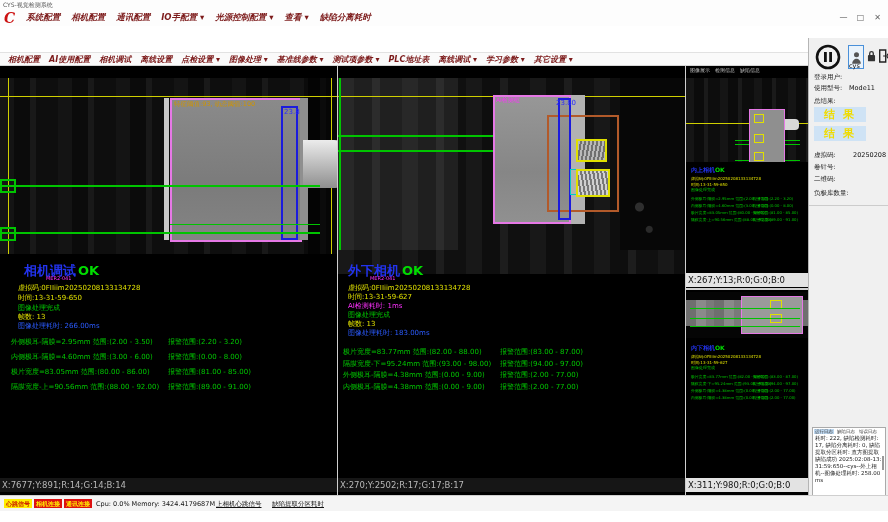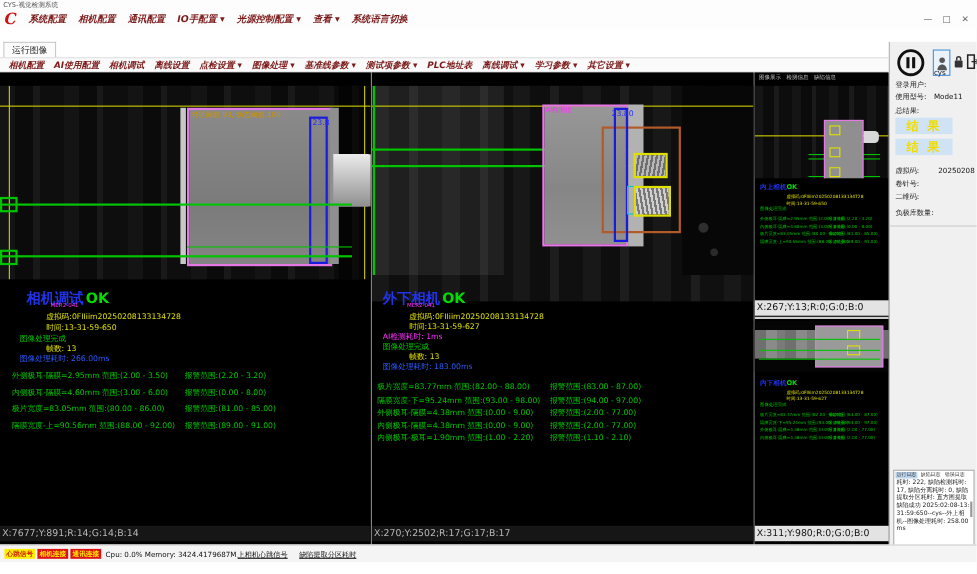--- a/index.html
+++ b/index.html
@@ -22,21 +22,21 @@
   .vdiv{position:absolute;top:66px;width:1px;height:429px;background:#cfcfcf;}
   .cam{position:absolute;top:66px;height:429px;background:#000;overflow:hidden;}
   .scene{position:absolute;overflow:hidden;}
   .coordbar{position:absolute;height:14px;background:#161616;color:#b8b8b8;font-size:8.5px;line-height:14px;padding-left:2px;white-space:nowrap;}
   .coordbar.light{background:#e3e3e3;color:#111;}
   
   .cam-title{position:absolute;font-size:13px;font-weight:bold;color:#2233ee;white-space:nowrap;}
   .cam-title .ok{color:#00dd00;margin-left:2px;}
   .t-model{position:absolute;font-size:5px;color:#ff30ff;white-space:nowrap;}
   .t7{position:absolute;font-size:7px;white-space:nowrap;}
-  .y{color:#e0e000;margin-left:24px;} .g{color:#00c800;} .b{color:#2b5bff;} .m{color:#ff30ff;}
+  .y{color:#e0e000;} .g{color:#00c800;} .b{color:#2b5bff;} .m{color:#ff30ff;}
   .meas{position:absolute;}
   .mrow{position:relative;height:15px;}
   .mrow2{position:relative;height:11.5px;}
   .mv,.ma{position:absolute;top:0;font-size:7px;color:#00c800;white-space:nowrap;}
   .ma{left:157px;}
   
   .refline{position:absolute;background:#00c400;}
   .yline{position:absolute;background:#cfcf00;}
   .pinkbox{position:absolute;border:2px solid #e678e6;background:linear-gradient(180deg,#8a8a8a,#7b7b7b 60%,#848484);}
   .bluebox{position:absolute;border:2px solid #1b1bdd;background:transparent;}
@@ -82,31 +82,28 @@
   </div>
 
   <div class="menubar">
     <span class="logo">C</span>
     <span class="menu-item">系统配置</span>
     <span class="menu-item">相机配置</span>
     <span class="menu-item">通讯配置</span>
     <span class="menu-item">IO手配置 ▾</span>
     <span class="menu-item">光源控制配置 ▾</span>
     <span class="menu-item">查看 ▾</span>
-    <span class="menu-item">系统语言切换</span>
+    <span class="menu-item">缺陷分离耗时</span>
   </div>
   <div class="winctrl">
     <span>—</span>
     <span>□</span>
     <span>✕</span>
   </div>
 
-  <div class="tabstrip">
-    <div class="tab">运行图像</div>
-  </div>
 
   <div class="toolbar">
     <span class="tool-item">相机配置</span>
     <span class="tool-item">AI使用配置</span>
     <span class="tool-item">相机调试</span>
     <span class="tool-item">离线设置</span>
     <span class="tool-item">点检设置 ▾</span>
     <span class="tool-item">图像处理 ▾</span>
     <span class="tool-item">基准线参数 ▾</span>
     <span class="tool-item">测试项参数 ▾</span>
@@ -212,24 +209,20 @@
           <span class="ma">报警范围:(94.00 - 97.00)</span>
         </div>
       <div class="mrow2">
           <span class="mv">外侧极耳-隔膜=4.38mm 范围:(0.00 - 9.00)</span>
           <span class="ma">报警范围:(2.00 - 77.00)</span>
         </div>
       <div class="mrow2">
           <span class="mv">内侧极耳-隔膜=4.38mm 范围:(0.00 - 9.00)</span>
           <span class="ma">报警范围:(2.00 - 77.00)</span>
         </div>
-      <div class="mrow2">
-          <span class="mv">内侧极耳-极耳=1.90mm 范围:(1.00 - 2.20)</span>
-          <span class="ma">报警范围:(1.10 - 2.10)</span>
-        </div>
     </div>
 
     <div class="coordbar" style="left:0;top:412px;width:347px;">X:270;Y:2502;R:17;G:17;B:17</div>
   </div>
 
   <div class="thumbcol">
     <div class="thumb-tabs">
       <span>图像展示</span>
       <span>检测信息</span>
       <span>缺陷信息</span>

